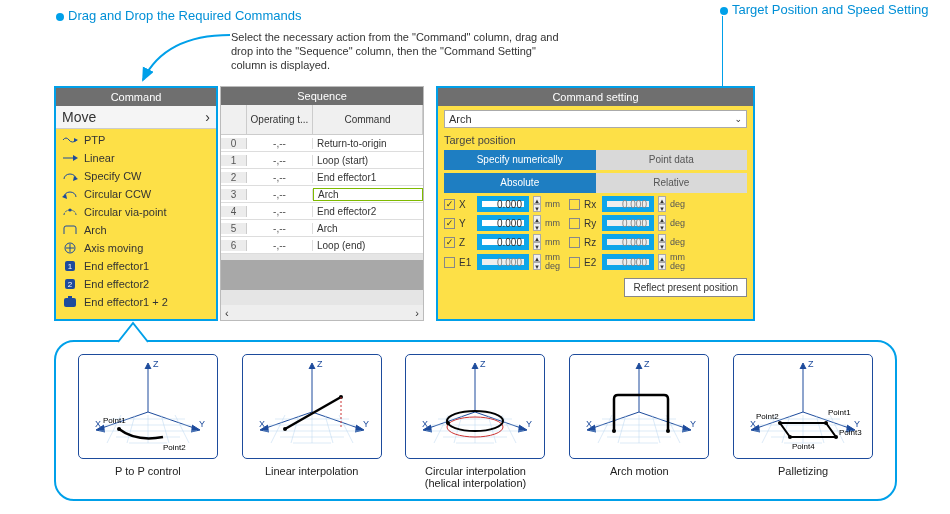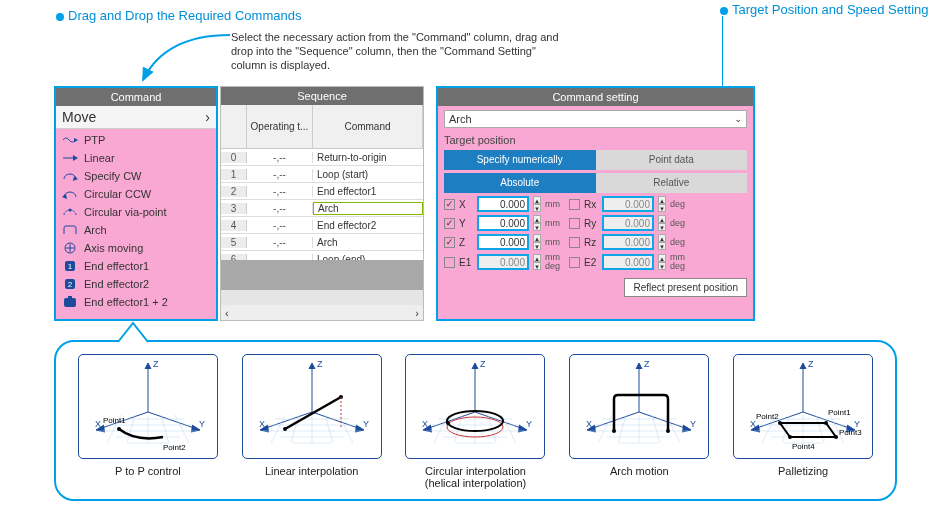--- a/index.html
+++ b/index.html
@@ -2,52 +2,52 @@
 <html><head>
 <meta charset="utf-8">
 <style>
   * { box-sizing: border-box; margin: 0; padding: 0; font-family: Arial, Helvetica, sans-serif; }
   body { width: 950px; height: 514px; background: #fff; position: relative; font-size: 11px; color: #333; }
   .callout { position: absolute; color: #008fd6; font-size: 13px; }
   .callout .dot { display: inline-block; width: 8px; height: 8px; border-radius: 50%; background: #00a0e9; margin-right: 4px; vertical-align: middle; }
   .instr { position: absolute; left: 231px; top: 30px; width: 330px; font-size: 11px; color: #333; line-height: 14px; }
   .arrow-svg { position: absolute; left: 135px; top: 25px; }
   .panels { position: absolute; left: 54px; top: 86px; width: 837px; display: flex; }
-  .panel { border: 1px solid #bbb; background: #f9a8d4; }
+  .panel { border: 1px solid #bbb; background: #fde047; }
   .panel-title { background: #6f6f6f; color: #fff; font-size: 11px; height: 18px; line-height: 18px; text-align: center; }
   
   .command-panel { width: 164px; height: 235px; border: 2px solid #00a0e9; }
   .move-row { display: flex; justify-content: space-between; align-items: center; padding: 3px 6px; border-bottom: 1px solid #ccc; font-size: 14px; background:#f5f5f5;}
   .cmd-list { padding: 2px 4px; }
   .cmd-item { display: flex; align-items: center; gap: 6px; padding: 3px 2px; font-size: 11px; color:#333;}
   .cmd-icon { width: 16px; height: 12px; flex: 0 0 16px; display:flex; align-items:center; justify-content:center;}
   
   .sequence-panel { width: 204px; height: 235px; margin-left: 2px; display:flex; flex-direction:column;}
   .seq-table { flex:1; overflow:hidden; background:#e5e5e5; position:relative;}
-  .seq-header { display:flex; background:#f0f0f0; border-bottom:1px solid #ccc; height:44px;}
+  .seq-header { display:flex; background:#f0f0f0; border-bottom:1px solid #ccc; height:30px;}
   .seq-header div { border-right:1px solid #ccc; font-size:10px; display:flex; align-items:center; justify-content:center; text-align:center; padding:0 2px;}
   .seq-rowgrp { background:#fff;}
   .seq-row { display:flex; height:17px; border-bottom:1px solid #ddd; align-items:center;}
   .seq-row.selected .seq-cmd { border: 1px solid #7fba00; background:#fff;}
   .seq-idx { width:26px; text-align:center; background:#ececec; border-right:1px solid #ccc; font-size:10px; color:#555;}
   .seq-op { width:66px; text-align:center; border-right:1px solid #ddd; font-size:10px; color:#555;}
   .seq-cmd { flex:1; padding:0 4px; font-size:10px;}
   .seq-scroll { display:flex; height:15px; background:#eee; justify-content:space-between; align-items:center; }
   
   .setting-panel { width: 319px; height: 235px; margin-left: 12px; border:2px solid #00a0e9; display:flex; flex-direction:column;}
   .setting-body { padding:4px 6px; position:relative;}
   .combo { width: 100%; height:18px; border:1px solid #aaa; font-size:11px; padding:0 4px; background:#fff; display:flex; justify-content:space-between; align-items:center;}
   .tp-label { font-size:11px; color:#444; margin:6px 0 4px;}
   .tab-row { display:flex; margin-bottom:3px; }
   .tab { flex:1; height:20px; line-height:20px; text-align:center; font-size:10px;}
   .tab.active { background:#1e7ec2; color:#fff;}
   .tab.inactive { background:#d9d9d9; color:#555;}
   .coord-row { display:flex; align-items:center; gap:4px; margin:3px 0; font-size:10px;}
   .coord-row .cb { width:11px; height:11px; border:1px solid #888; display:inline-flex; align-items:center; justify-content:center; font-size:9px;}
-  .coord-row .val { width:52px; height:16px; border:2px solid #0ea5e9; background:#fff; text-align:right; padding:0 2px; display:flex; align-items:center; justify-content:flex-end;}
+  .coord-row .val { width:52px; height:16px; border:5px solid #0ea5e9; background:#fff; text-align:right; padding:0 2px; display:flex; align-items:center; justify-content:flex-end;}
   .coord-row .val.disabled { background:#eee; color:#888;}
   .coord-row .spin { width:8px; display:flex; flex-direction:column;}
   .coord-row .spin span { width:8px; height:8px; font-size:7px; line-height:7px; text-align:center; border:1px solid #aaa; background:#f0f0f0;}
   .unit { font-size:9px; color:#555; width:20px; line-height:9px;}
   .reflect-btn { display:inline-block; border:1px solid #888; padding:3px 8px; font-size:10px; background:#fff; margin-top:4px; float:right;}
   
   .diagram-box { position:absolute; left:54px; top:340px; width:843px; height:161px; border:2px solid #00a0e9; border-radius:20px;}
   .diagrams { display:flex; justify-content:space-around; padding:12px 10px 0;}
   .dcard { display:flex; flex-direction:column; align-items:center;}
   .dframe { width:140px; height:105px; border:1px solid #1d4b9c; border-radius:5px; background:#fff; display:flex; align-items:center; justify-content:center;}

